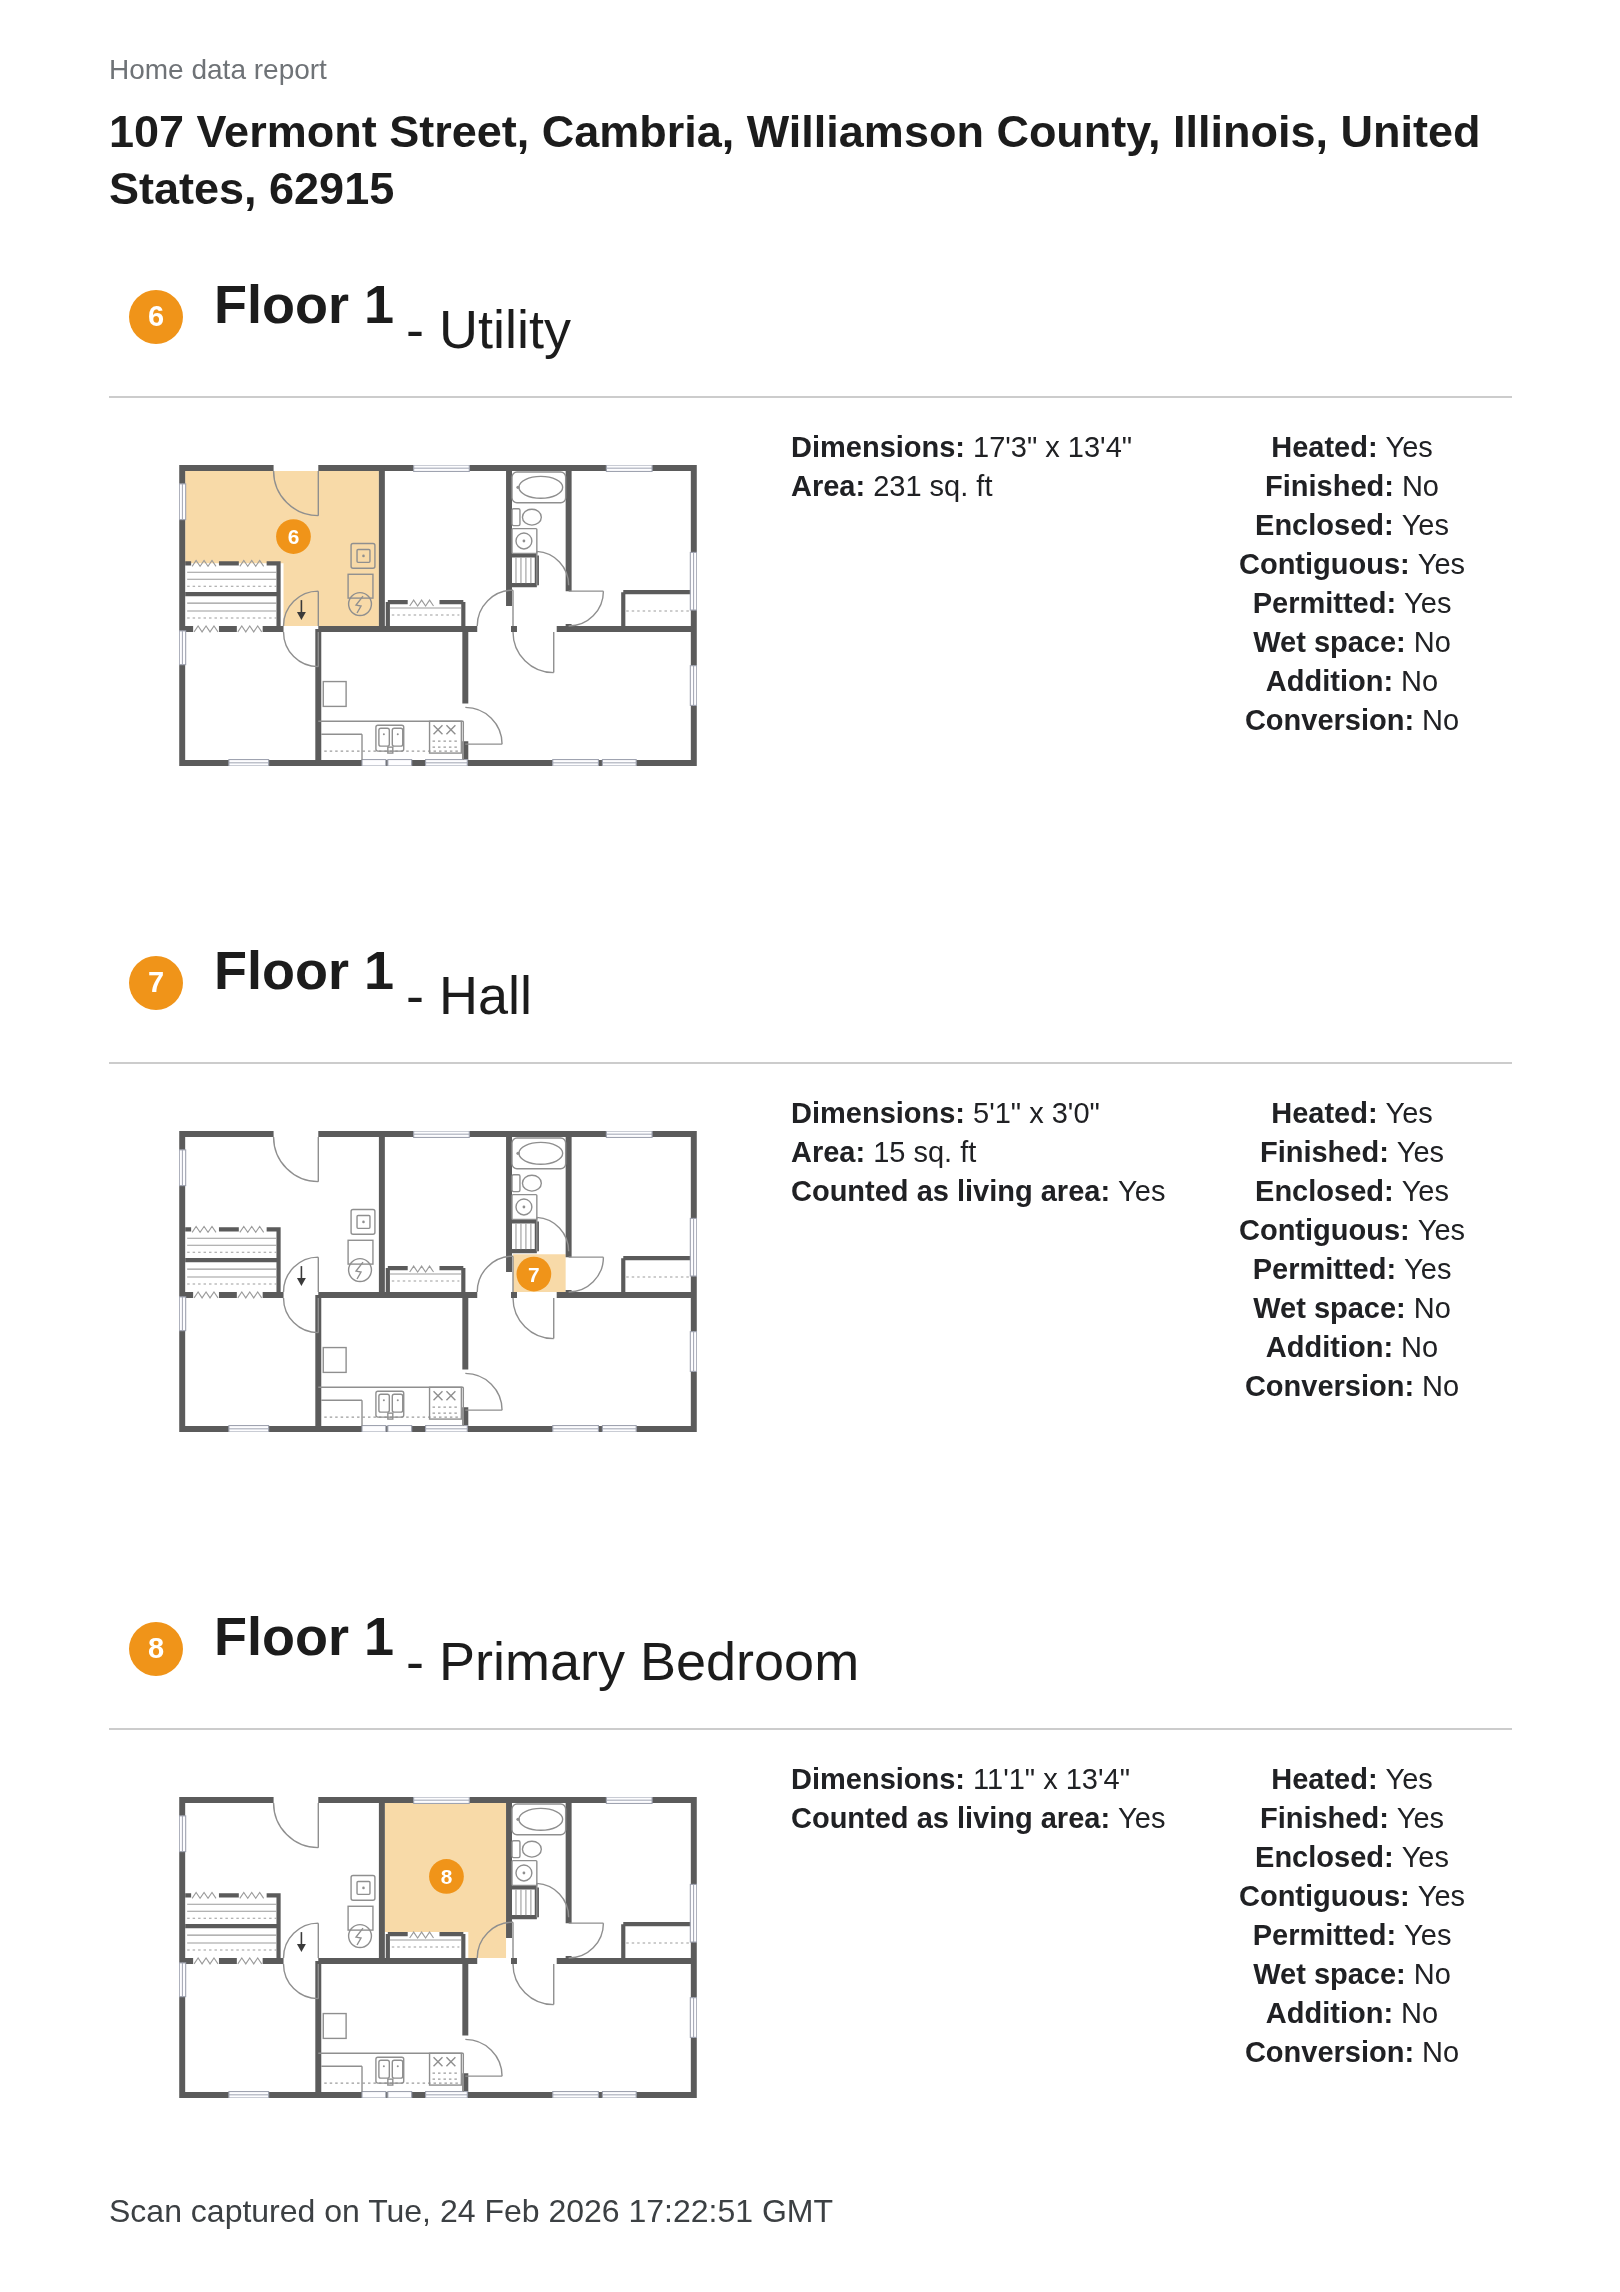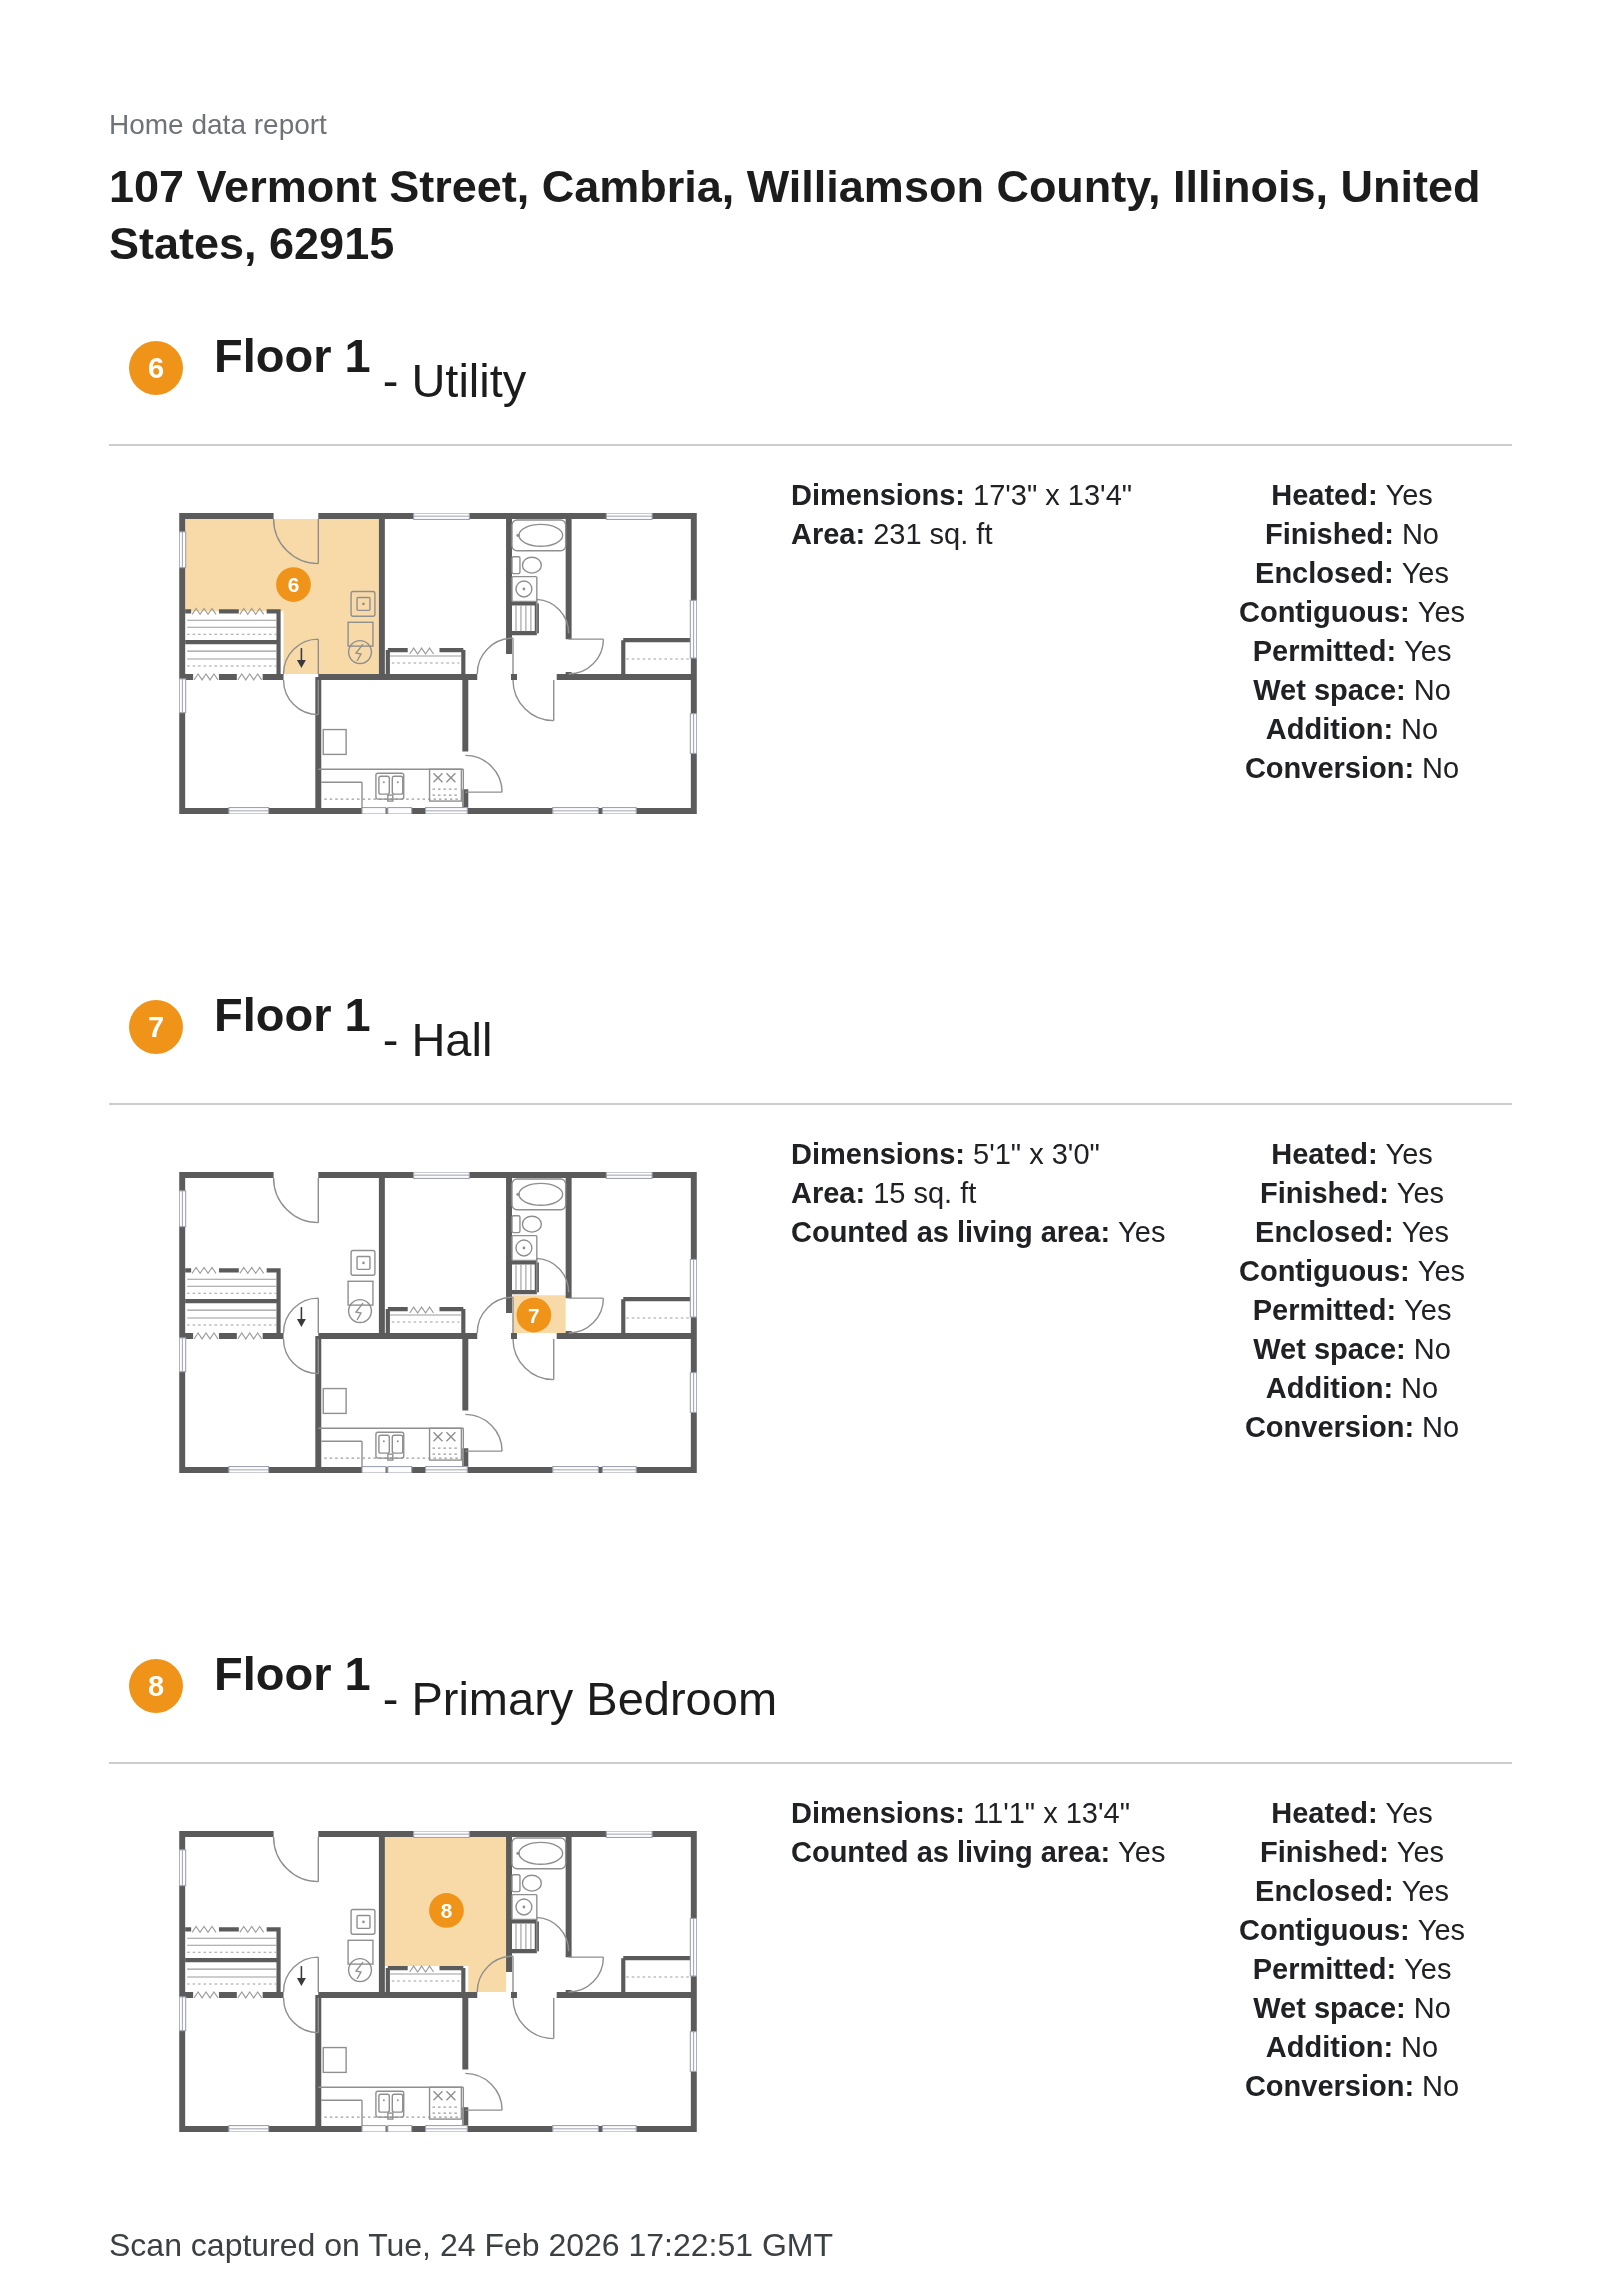--- a/index.html
+++ b/index.html
@@ -1,31 +1,31 @@
 <!DOCTYPE html>
 <html><head>
 <meta charset="utf-8">
 <style>
   html,body{margin:0;padding:0;background:#fff;}
   .page{
     position:relative;width:1621px;height:2292px;overflow:hidden;background:#fff;
     font-family:"Liberation Sans",sans-serif;color:#202124;box-sizing:border-box;
-    padding:108px 109px 0 109px;
+    padding:53px 109px 0 109px;
   }
   .eyebrow{font-size:28px;line-height:34px;color:#6f7377;margin:0 0 16px 0;}
   .address{font-size:45px;line-height:57px;font-weight:700;color:#1c1c1c;margin:0 0 56px 0;max-width:1423px;}
   .address span{display:block;}
   .section{margin-bottom:173px;}
   .section:last-of-type{margin-bottom:95px;}
   .sec-head{display:flex;align-items:center;gap:31px;margin-left:20px;}
   .badge{
     width:54px;height:54px;border-radius:50%;background:#F09419;color:#fff;
     font-size:29px;font-weight:700;display:flex;align-items:center;justify-content:center;flex:0 0 auto;
   }
-  .sec-title{font-size:47px;margin:0;color:#1c1c1c;font-weight:400;display:flex;gap:12px;}
+  .sec-title{font-size:54px;margin:0;color:#1c1c1c;font-weight:400;display:flex;gap:12px;}
   .t-bold{font-weight:700;}
   .t-reg{font-weight:400;margin-top:25px;}
   .divider{border:none;border-top:2px solid #cccccc;margin:36px 0 0 0;width:1403px;}
   .sec-body{display:flex;align-items:flex-start;margin-top:30px;}
   .plan-wrap{margin-left:70px;margin-top:37px;width:518px;flex:0 0 auto;}
   .plan-svg{display:block;}
   .col{font-size:29px;line-height:39px;}
   .col-details{margin-left:94px;width:448px;flex:0 0 auto;}
   .col-attrs{flex:0 0 auto;text-align:center;}
   .lbl{font-weight:700;margin-right:8px;}

